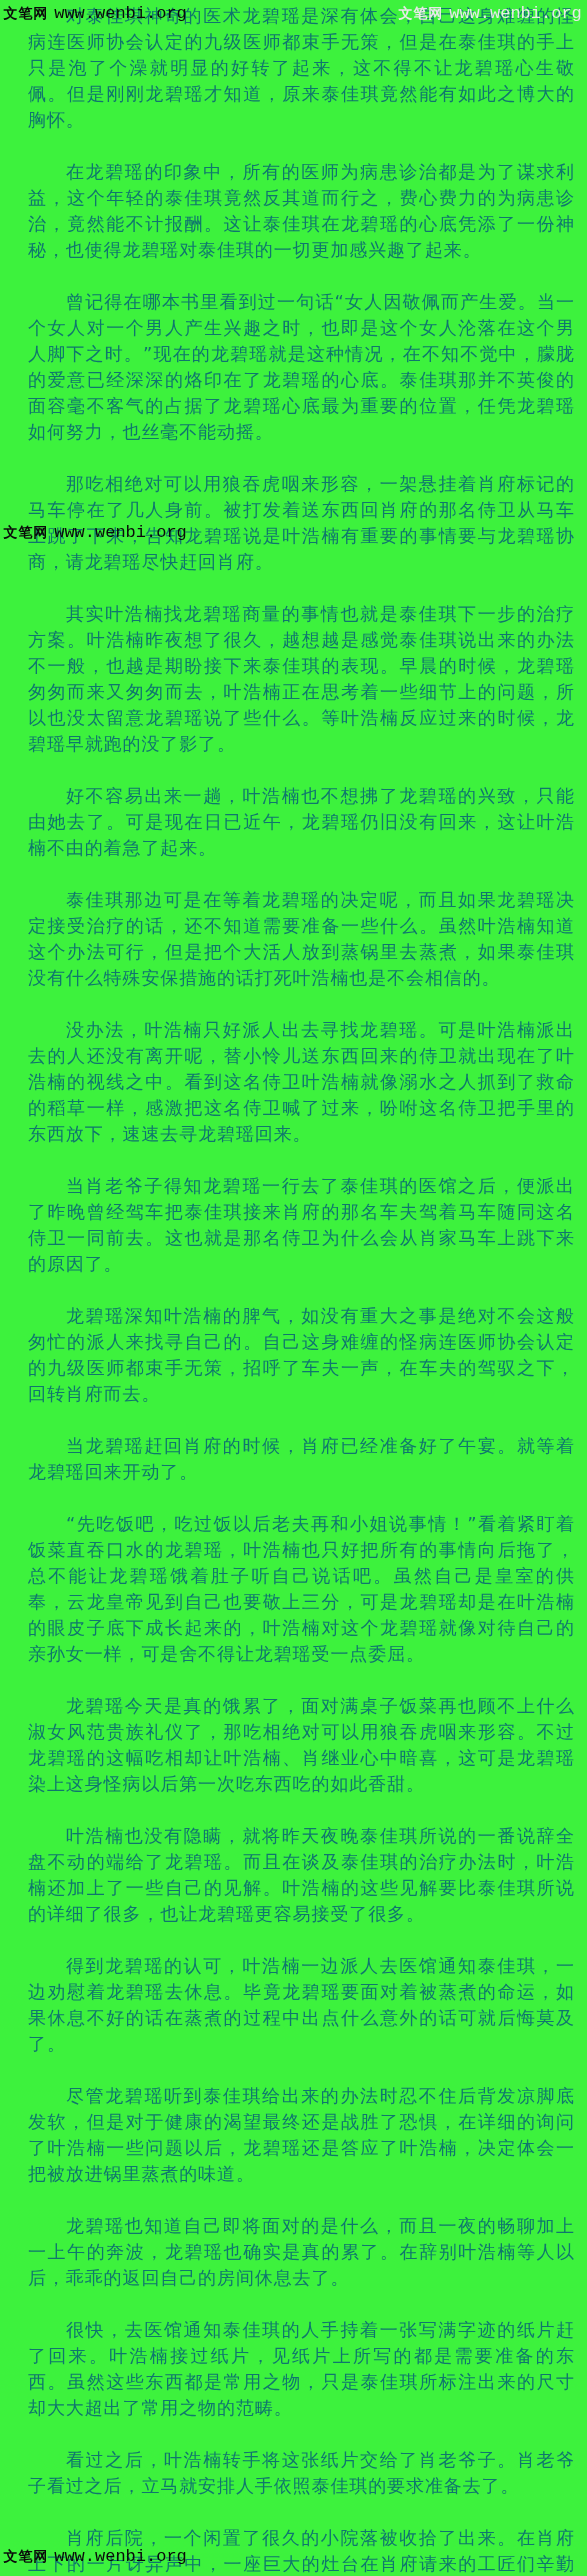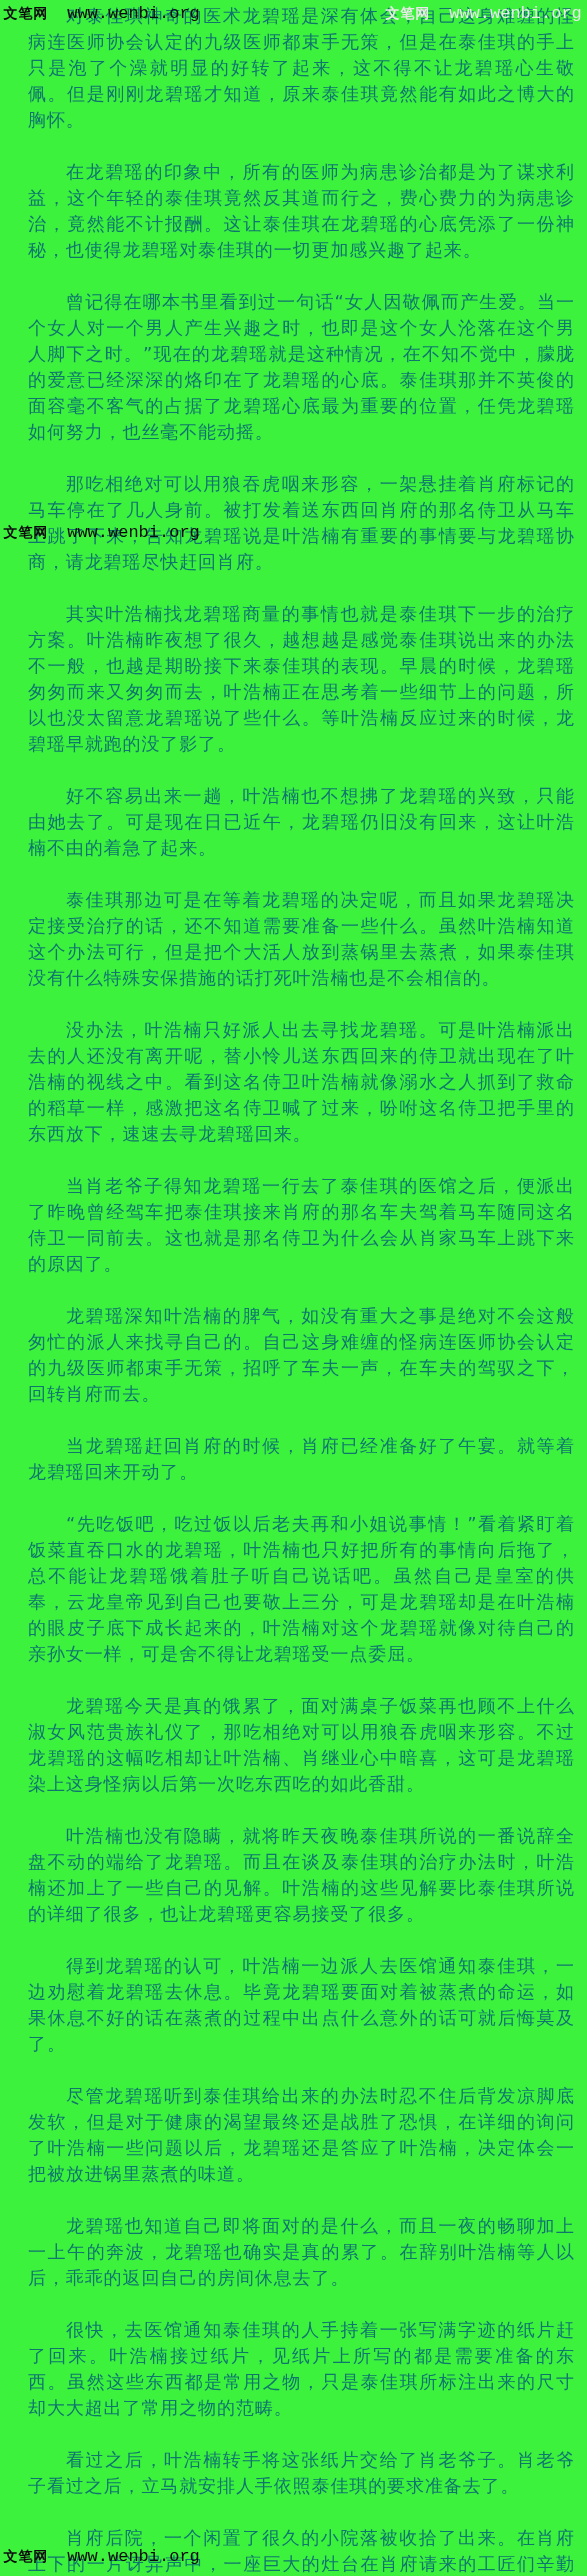--- a/index.html
+++ b/index.html
@@ -23,21 +23,21 @@
     letter-spacing: 0.9px;
     color: #0f766e;
     text-indent: 38px;
     text-align: justify;
   }
   .para:first-child { margin-top: 0; }
   .wm {
     position: absolute;
     display: flex;
     align-items: baseline;
-    gap: 19px;
+    gap: 6px;
     z-index: 2;
     white-space: nowrap;
     justify-content: center;
   }
   .wm-name {
     font-size: 14px;
     font-weight: bold;
     letter-spacing: 0.9px;
   }
   .wm-url {

